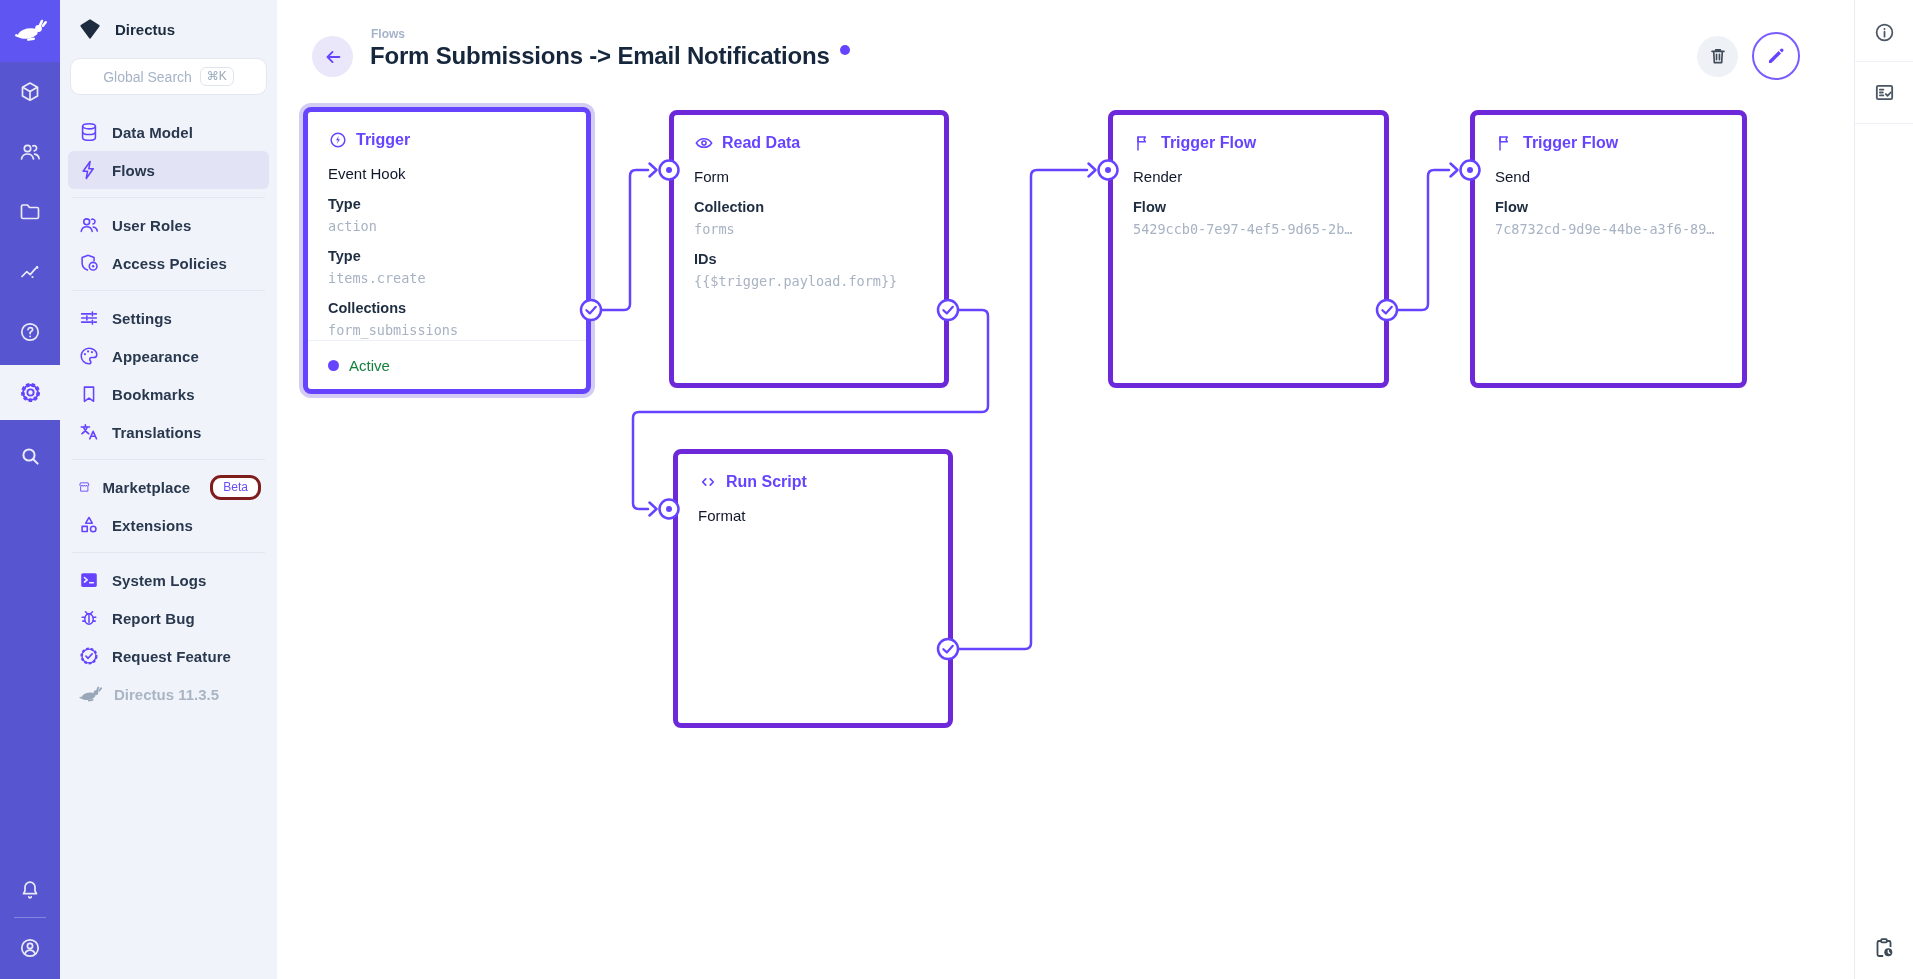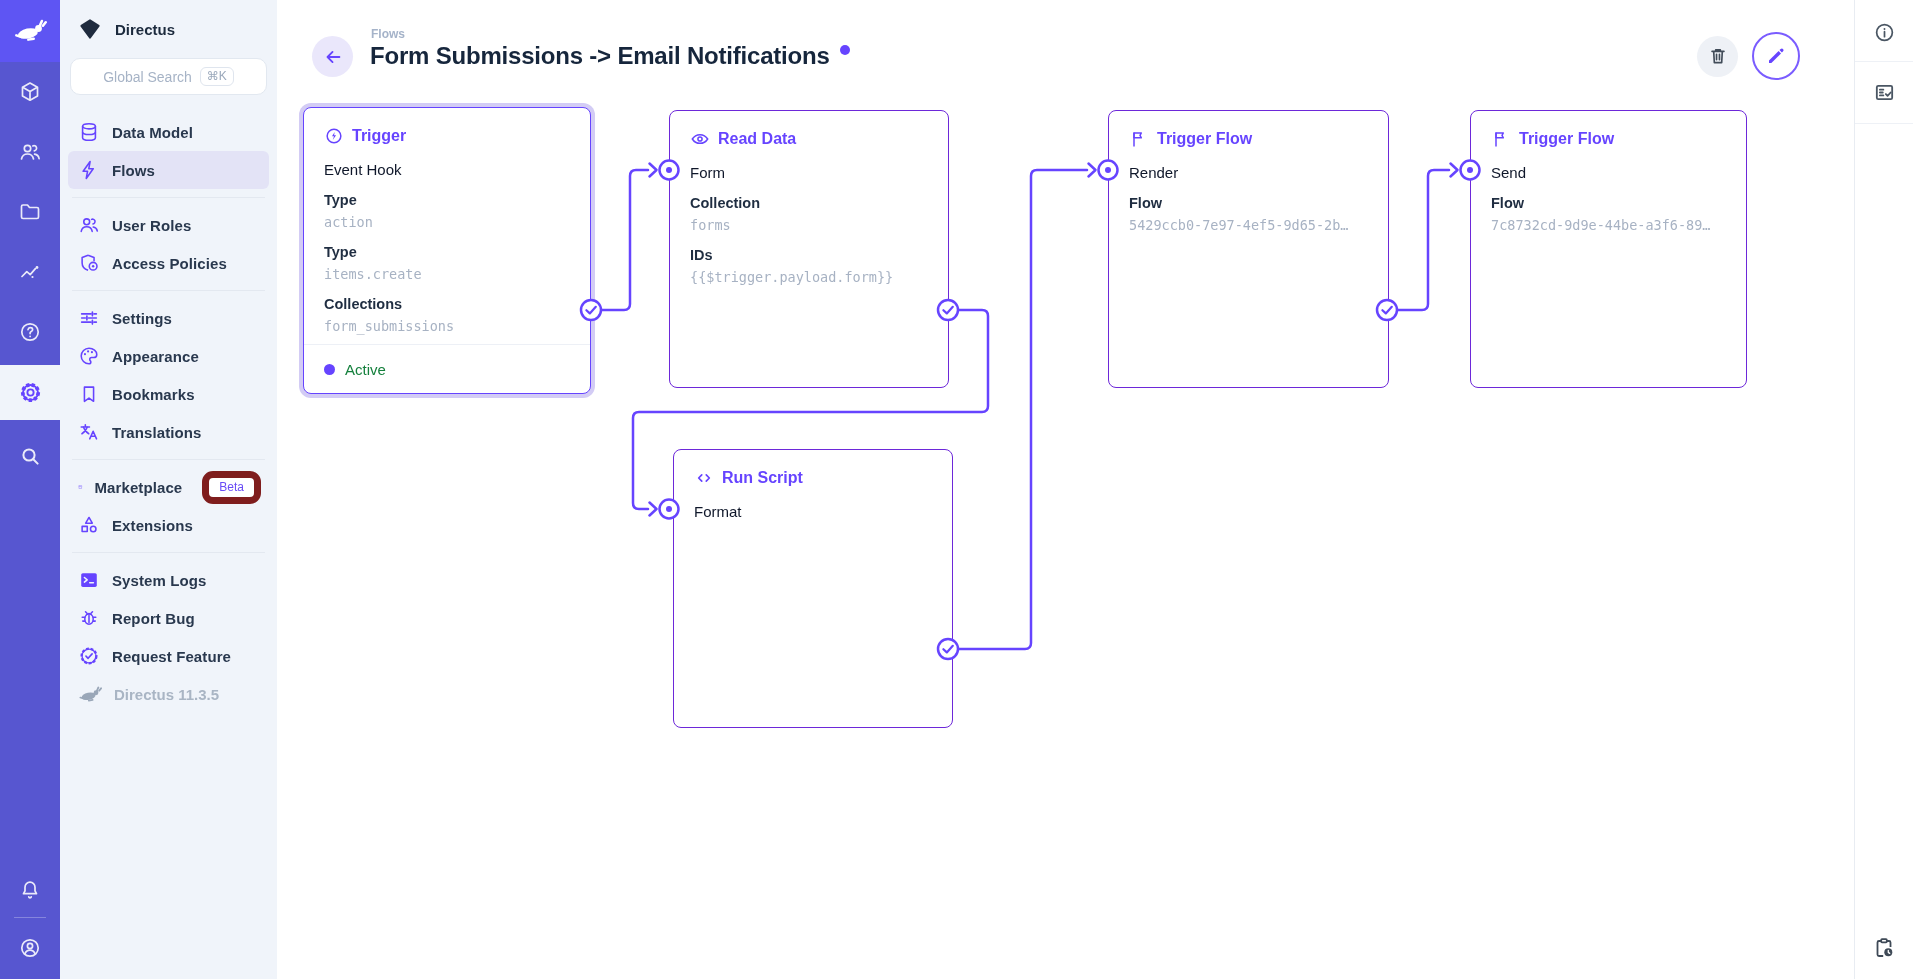--- a/index.html
+++ b/index.html
@@ -26,39 +26,39 @@
   .project-name { font-size:15px; font-weight:700; color:#1c2a3d; }
   .search-box { margin:8px 10px 14px 10px; height:37px; background:#fff; border:1px solid #e2e8f0; border-radius:10px;
     display:flex; align-items:center; justify-content:center; gap:8px; cursor:text; }
   .search-ph { font-size:14px; color:#a6b3c6; }
   .search-kbd { font-size:12px; color:#9aa8bb; border:1px solid #dfe5ee; border-radius:6px; padding:1px 6px 2px; background:#fff; }
   .nav { padding:4px 8px; }
   .nav-item { display:flex; align-items:center; gap:12px; height:38px; padding:0 8px 0 10px; border-radius:6px; cursor:pointer; }
   .nav-item .lbl { font-size:15px; font-weight:600; color:#29384e; letter-spacing:.1px; }
   .nav-item.active { background:#e3e3f6; }
   .nav-div { height:1px; background:#e3e8f0; margin:8px 4px; }
-  .beta-badge { margin-left:8px; font-size:12px; color:#6a4cf6; border:7px solid #7f1d1d; border-radius:11px; padding:2px 10px 3px; background:#fff; }
+  .beta-badge { margin-left:8px; font-size:12px; color:#6a4cf6; border:3px solid #7f1d1d; border-radius:11px; padding:2px 10px 3px; background:#fff; }
   .version-row { display:flex; align-items:center; gap:12px; height:38px; padding:0 10px; }
   .version-row .lbl { font-size:15px; font-weight:600; color:#a9b5c4; }
 
   
   .main { position:absolute; left:277px; top:0; width:1577px; height:979px; background:#fff; }
   .back-btn { position:absolute; left:35px; top:36px; width:41px; height:41px; border-radius:50%;
     background:#eae7fb; display:flex; align-items:center; justify-content:center; cursor:pointer; }
   .breadcrumb { position:absolute; left:94px; top:27px; font-size:12px; color:#a5b3c9; font-weight:600; }
   .page-title-row { position:absolute; left:93px; top:42px; display:flex; align-items:flex-start; gap:10px; }
   .page-title { font-size:24px; font-weight:700; color:#16263c; letter-spacing:-.2px; white-space:nowrap; }
   .title-dot { width:10px; height:10px; border-radius:50%; background:#6644ff; margin-top:3px; }
   .hdr-actions { position:absolute; right:54px; top:32px; display:flex; align-items:center; gap:14px; }
   .icon-circle-btn { width:41px; height:41px; border-radius:50%; background:#eef1f6; display:flex; align-items:center; justify-content:center; cursor:pointer; }
   .edit-btn { width:48px; height:48px; border-radius:50%; background:#fff; border:2px solid #7a5cff; display:flex; align-items:center; justify-content:center; cursor:pointer; }
 
   
   .canvas-svg { position:absolute; left:0; top:0; pointer-events:none; z-index:5; }
-  .panel { position:absolute; background:#fff; border:1px solid #6d28d9; border-radius:8px; z-index:4; cursor:grab; }
+  .panel { position:absolute; background:#fff; border:5px solid #6d28d9; border-radius:8px; z-index:4; cursor:grab; }
   .panel.selected { border-color:#6644ff; box-shadow:0 0 0 4px #d3ccf5; }
   .panel-title { display:flex; align-items:center; gap:8px; margin:15px 20px 0; height:26px;
     color:#6644ff; font-size:16px; font-weight:700; }
   .panel-name { margin:8px 20px 0; height:24px; display:flex; align-items:center;
     font-size:15px; font-weight:500; color:#0f172a; }
   .field { margin:8px 20px 0; }
   .field .f-label { font-size:14.5px; font-weight:700; color:#1f2d41; line-height:22px; }
   .field .f-value { font-family:"DejaVu Sans Mono","Liberation Mono",monospace; font-size:13.5px; color:#a7b2c3; line-height:22px; white-space:nowrap; overflow:hidden; }
   .panel-status { position:absolute; left:0; right:0; bottom:0; height:49px; border-top:1px solid #edf0f6;
     display:flex; align-items:center; gap:10px; padding:0 20px; }

